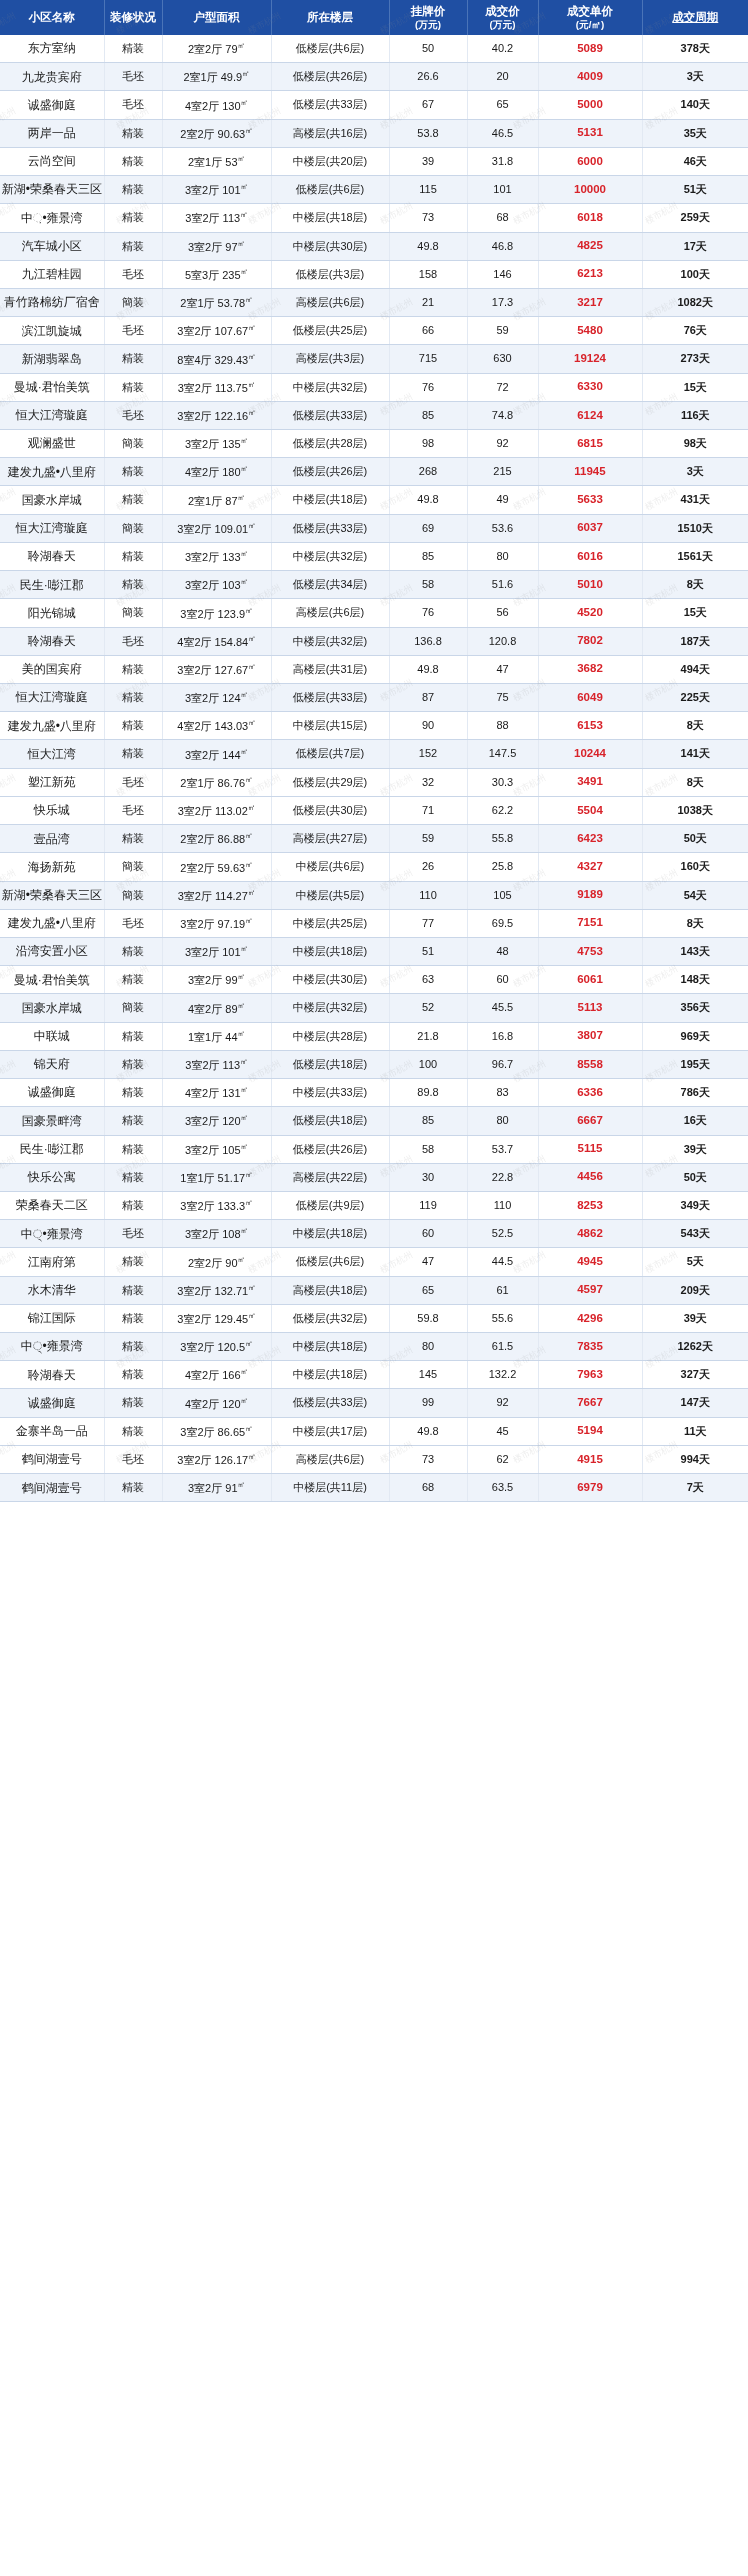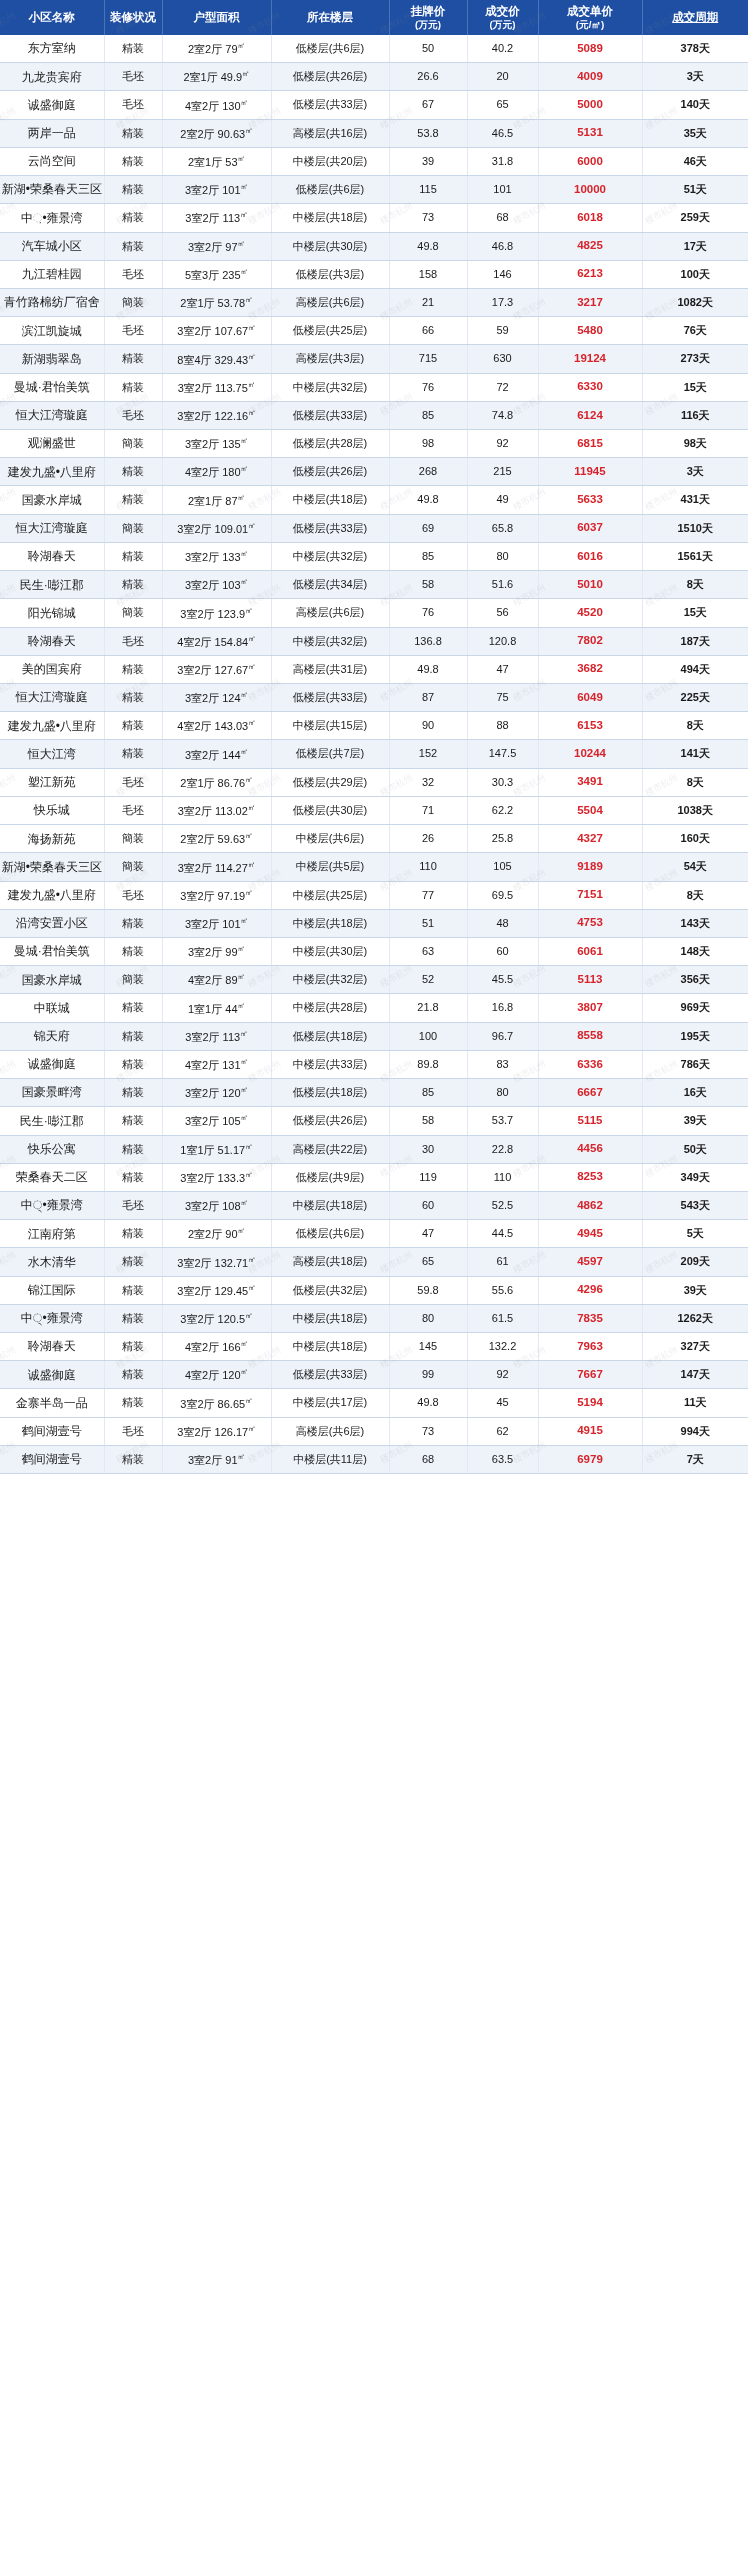--- a/index.html
+++ b/index.html
@@ -282,21 +282,21 @@
           <td>49</td>
           <td class="price">5633</td>
           <td>431天</td>
         </tr>
         <tr class="even">
           <td class="name">恒大江湾璇庭</td>
           <td>簡装</td>
           <td>3室2厅 109.01<span class="sup">㎡</span></td>
           <td>低楼层(共33层)</td>
           <td>69</td>
-          <td>65.8</td>
+          <td>53.6</td>
           <td class="price">6037</td>
           <td>1510天</td>
         </tr>
         <tr class="odd">
           <td class="name">聆湖春天</td>
           <td>精装</td>
           <td>3室2厅 133<span class="sup">㎡</span></td>
           <td>中楼层(共32层)</td>
           <td>85</td>
           <td>80</td>
@@ -385,20 +385,30 @@
         </tr>
         <tr class="odd">
           <td class="name">快乐城</td>
           <td>毛坯</td>
           <td>3室2厅 113.02<span class="sup">㎡</span></td>
           <td>低楼层(共30层)</td>
           <td>71</td>
           <td>62.2</td>
           <td class="price">5504</td>
           <td>1038天</td>
+        </tr>
+        <tr class="even">
+          <td class="name">壹品湾</td>
+          <td>精装</td>
+          <td>2室2厅 86.88<span class="sup">㎡</span></td>
+          <td>高楼层(共27层)</td>
+          <td>59</td>
+          <td>55.8</td>
+          <td class="price">6423</td>
+          <td>50天</td>
         </tr>
         <tr class="odd">
           <td class="name">海扬新苑</td>
           <td>簡装</td>
           <td>2室2厅 59.63<span class="sup">㎡</span></td>
           <td>中楼层(共6层)</td>
           <td>26</td>
           <td>25.8</td>
           <td class="price">4327</td>
           <td>160天</td>

